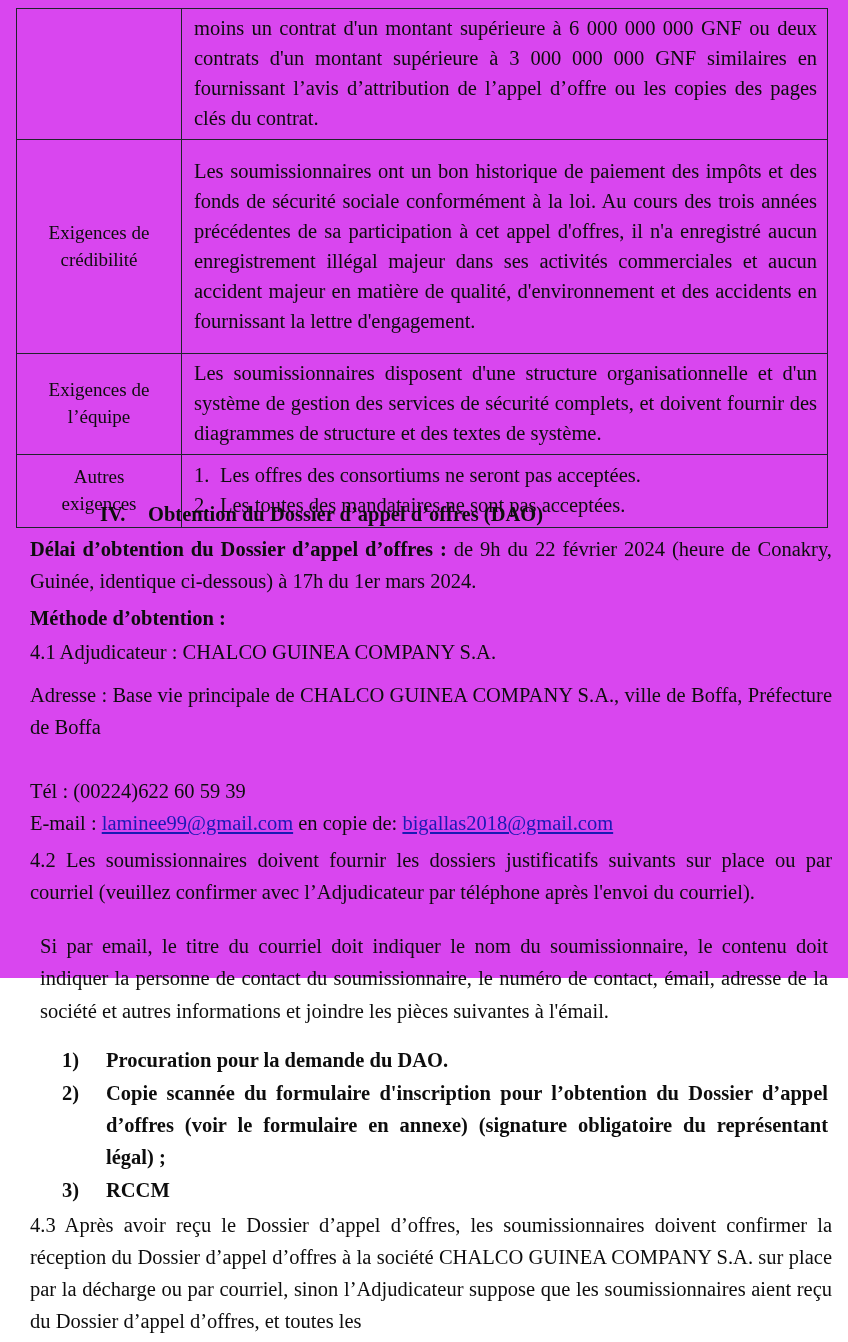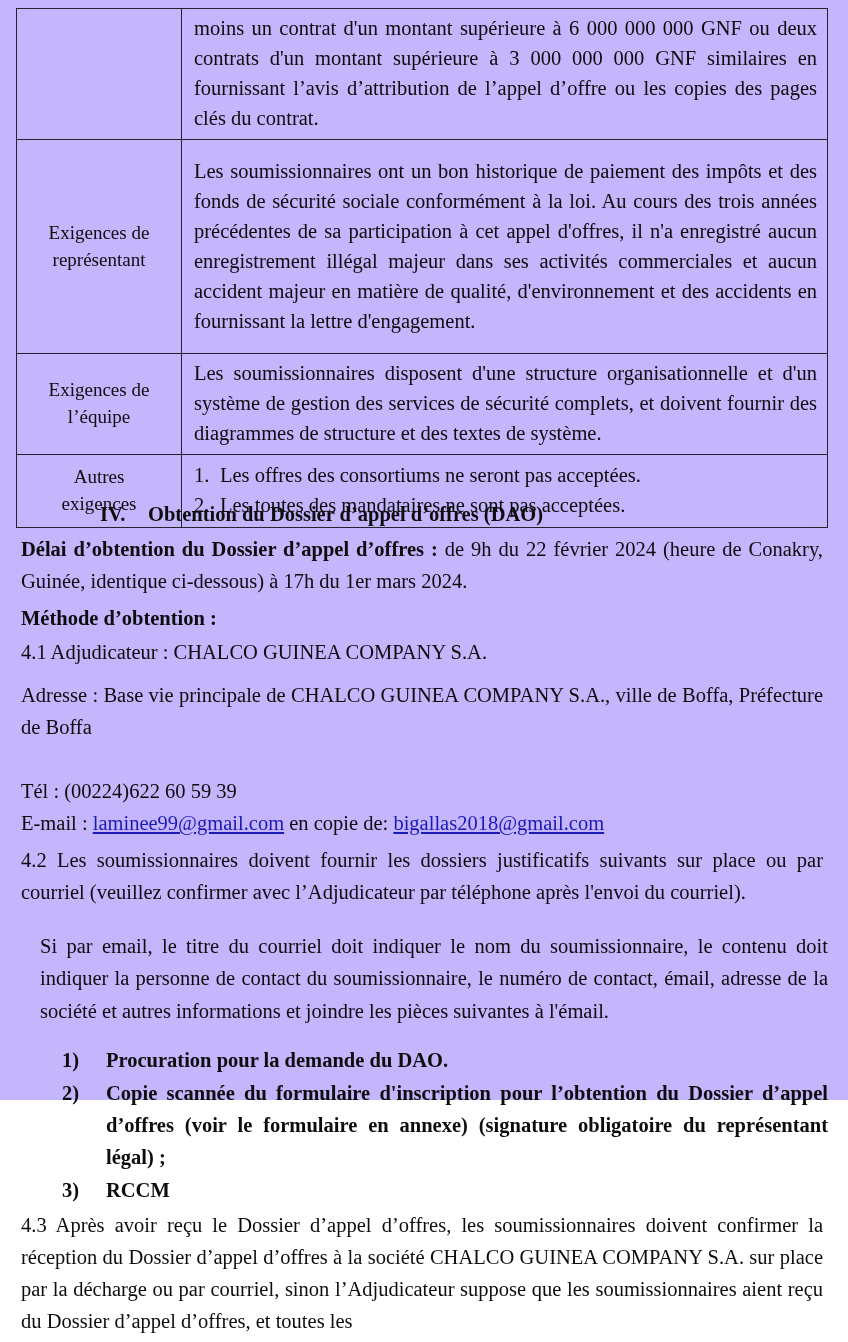--- a/index.html
+++ b/index.html
@@ -11,22 +11,22 @@
     width: 848px;
     height: 1342px;
     font-family: "Liberation Serif", "DejaVu Serif", serif;
     color: #0d0d0d;
     position: relative;
     overflow: hidden;
   }
   .page {
     position: relative;
     width: 848px;
-    height: 1100px;
-    background: #c4b5fd;
+    height: 978px;
+    background: #d946ef;
   }
 
   
   .req-table {
     position: absolute;
     left: 16px;
     top: 8px;
     width: 812px;
     border-collapse: collapse;
     table-layout: fixed;
@@ -77,21 +77,21 @@
     white-space: nowrap;
   }
   .heading-roman .rnum {
     display: inline-block;
     width: 48px;
     margin-left: 40px;
   }
 
   .blk {
     position: absolute;
-    left: 21px;
+    left: 30px;
     width: 802px;
     font-size: 20.5px;
     line-height: 1.56;
     text-align: justify;
     text-align-last: left;
   }
   .blk.nowrapline {
     text-align: left;
     white-space: nowrap;
   }
@@ -149,21 +149,21 @@
           <span></span>
         </td>
         <td class="body-cell" style="height:118px">
           <p>moins un contrat d'un montant supérieure à 6 000 000 000 GNF ou deux contrats d'un montant supérieure à 3 000 000 000 GNF similaires en fournissant l’avis d’attribution de l’appel d’offre ou les copies des pages clés du contrat.</p>
         </td>
       </tr>
 
       <tr>
         <td class="label-cell">
           <div>Exigences de</div>
-          <div>représentant</div>
+          <div>crédibilité</div>
         </td>
         <td class="body-cell" style="height:203px">
           <p>Les soumissionnaires ont un bon historique de paiement des impôts et des fonds de sécurité sociale conformément à la loi. Au cours des trois années précédentes de sa participation à cet appel d'offres, il n'a enregistré aucun enregistrement illégal majeur dans ses activités commerciales et aucun accident majeur en matière de qualité, d'environnement et des accidents en fournissant la lettre d'engagement.</p>
         </td>
       </tr>
 
       <tr>
         <td class="label-cell">
           <div>Exigences de</div>
           <div>l’équipe</div>

